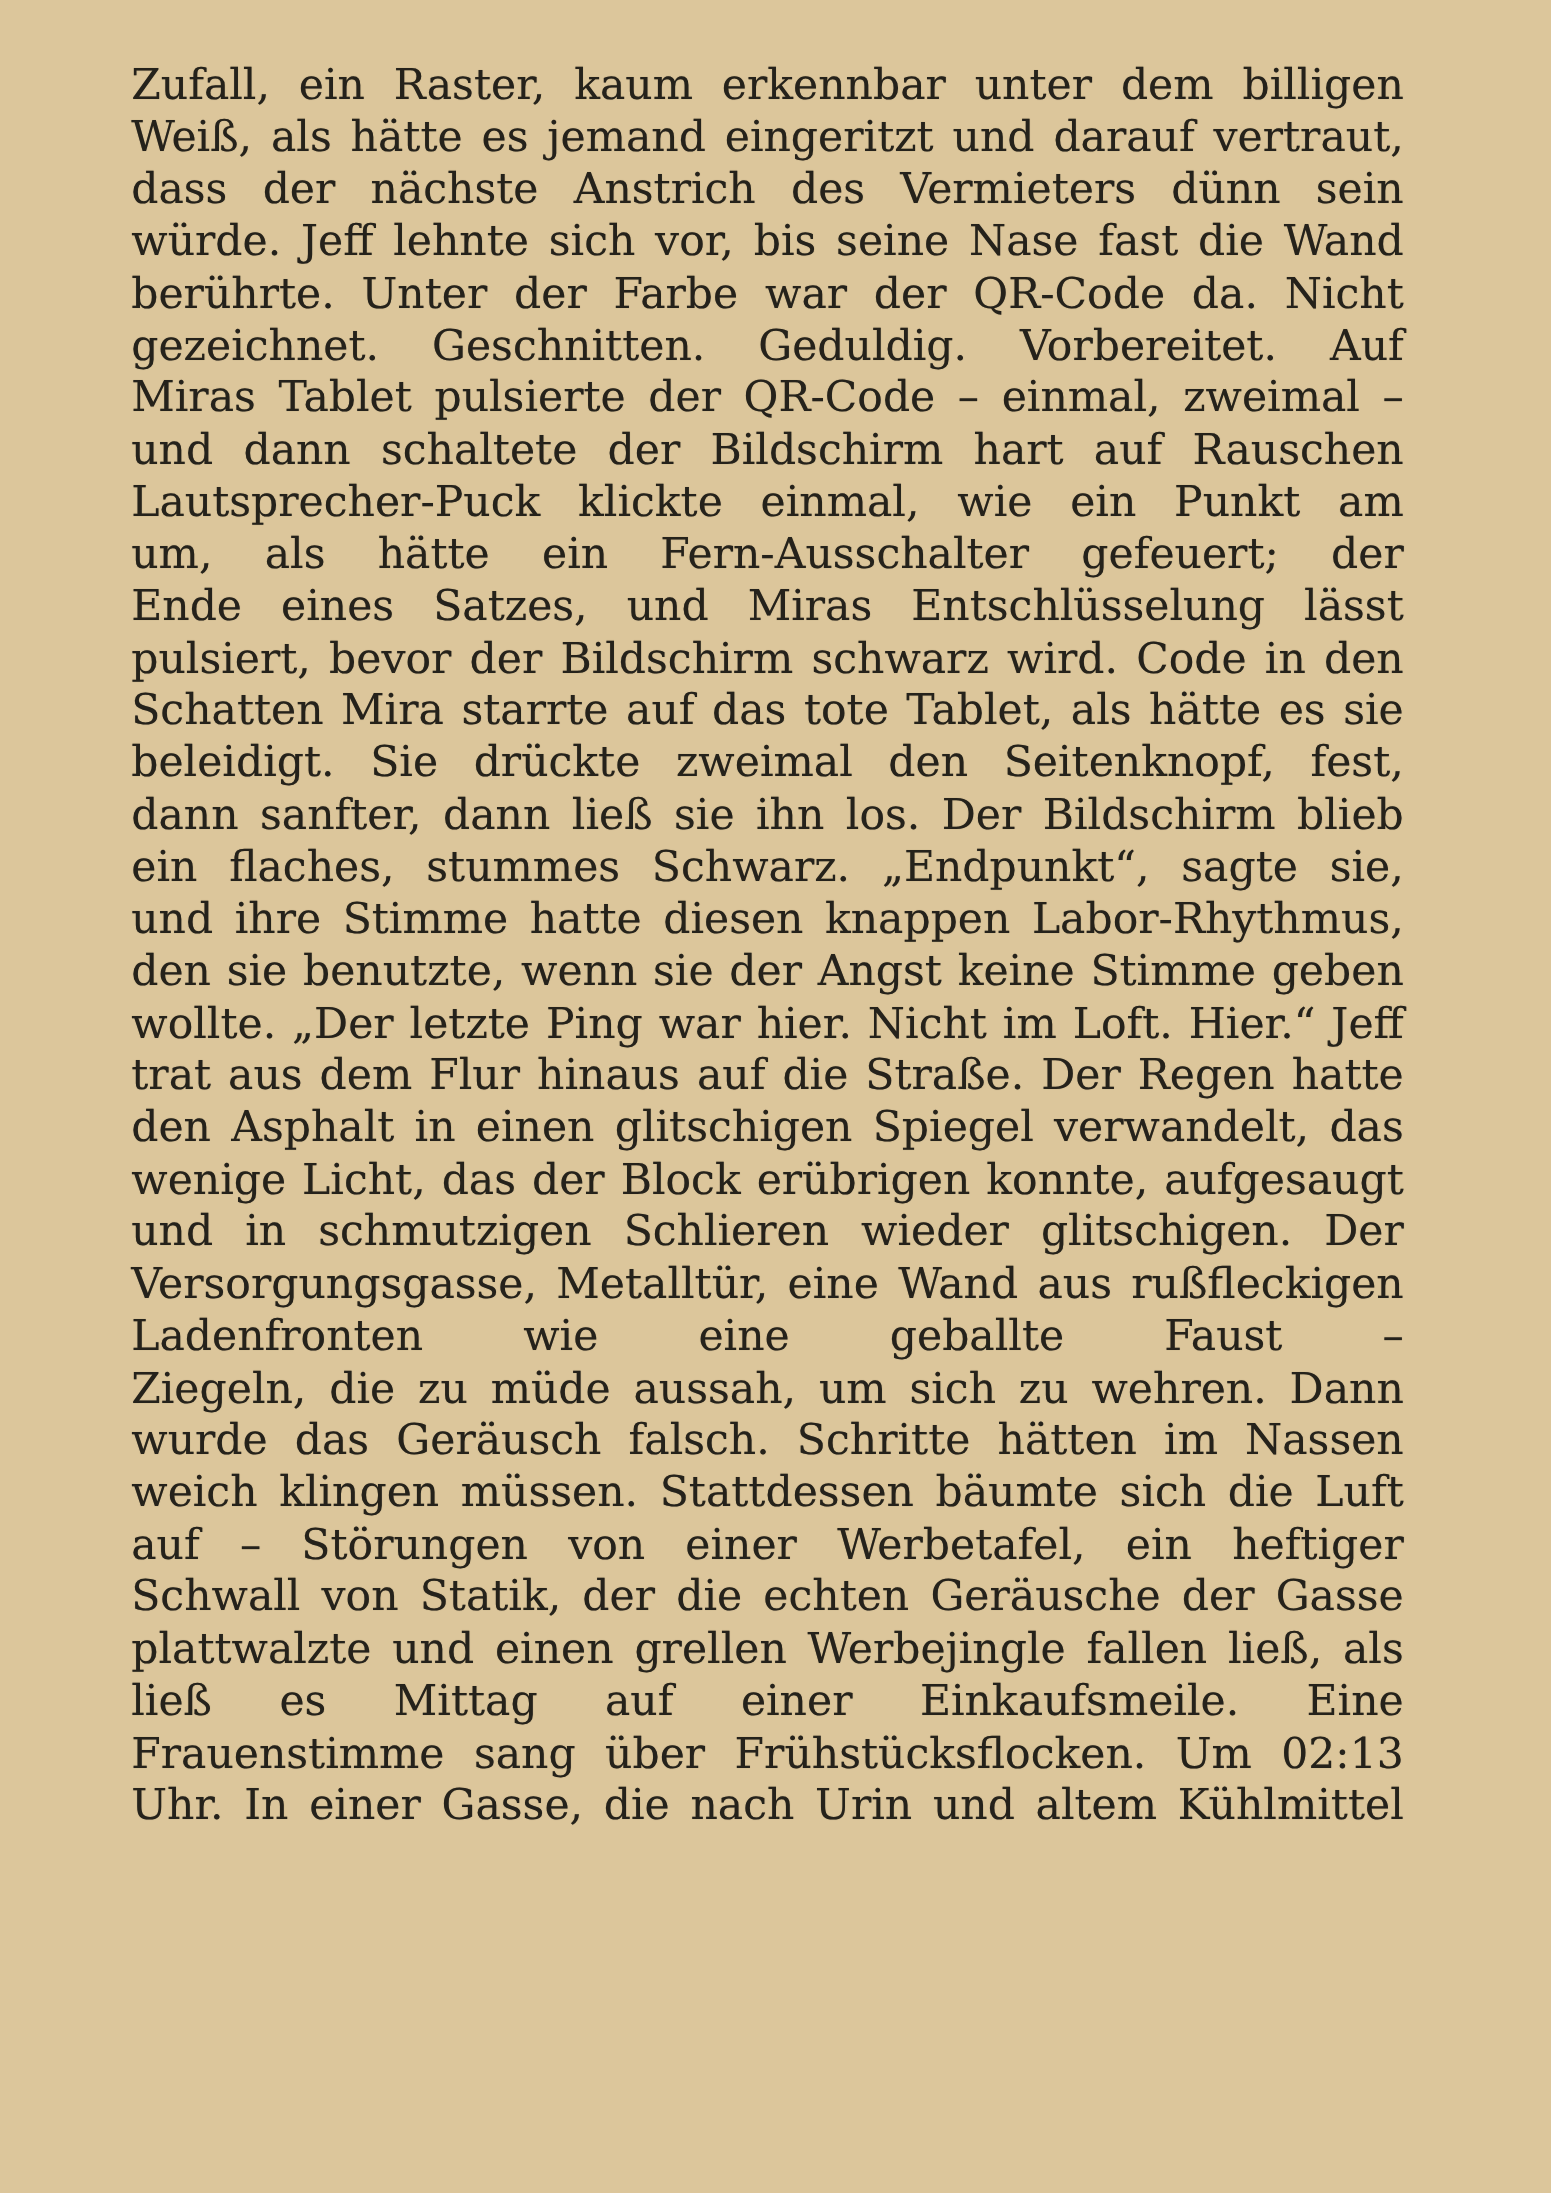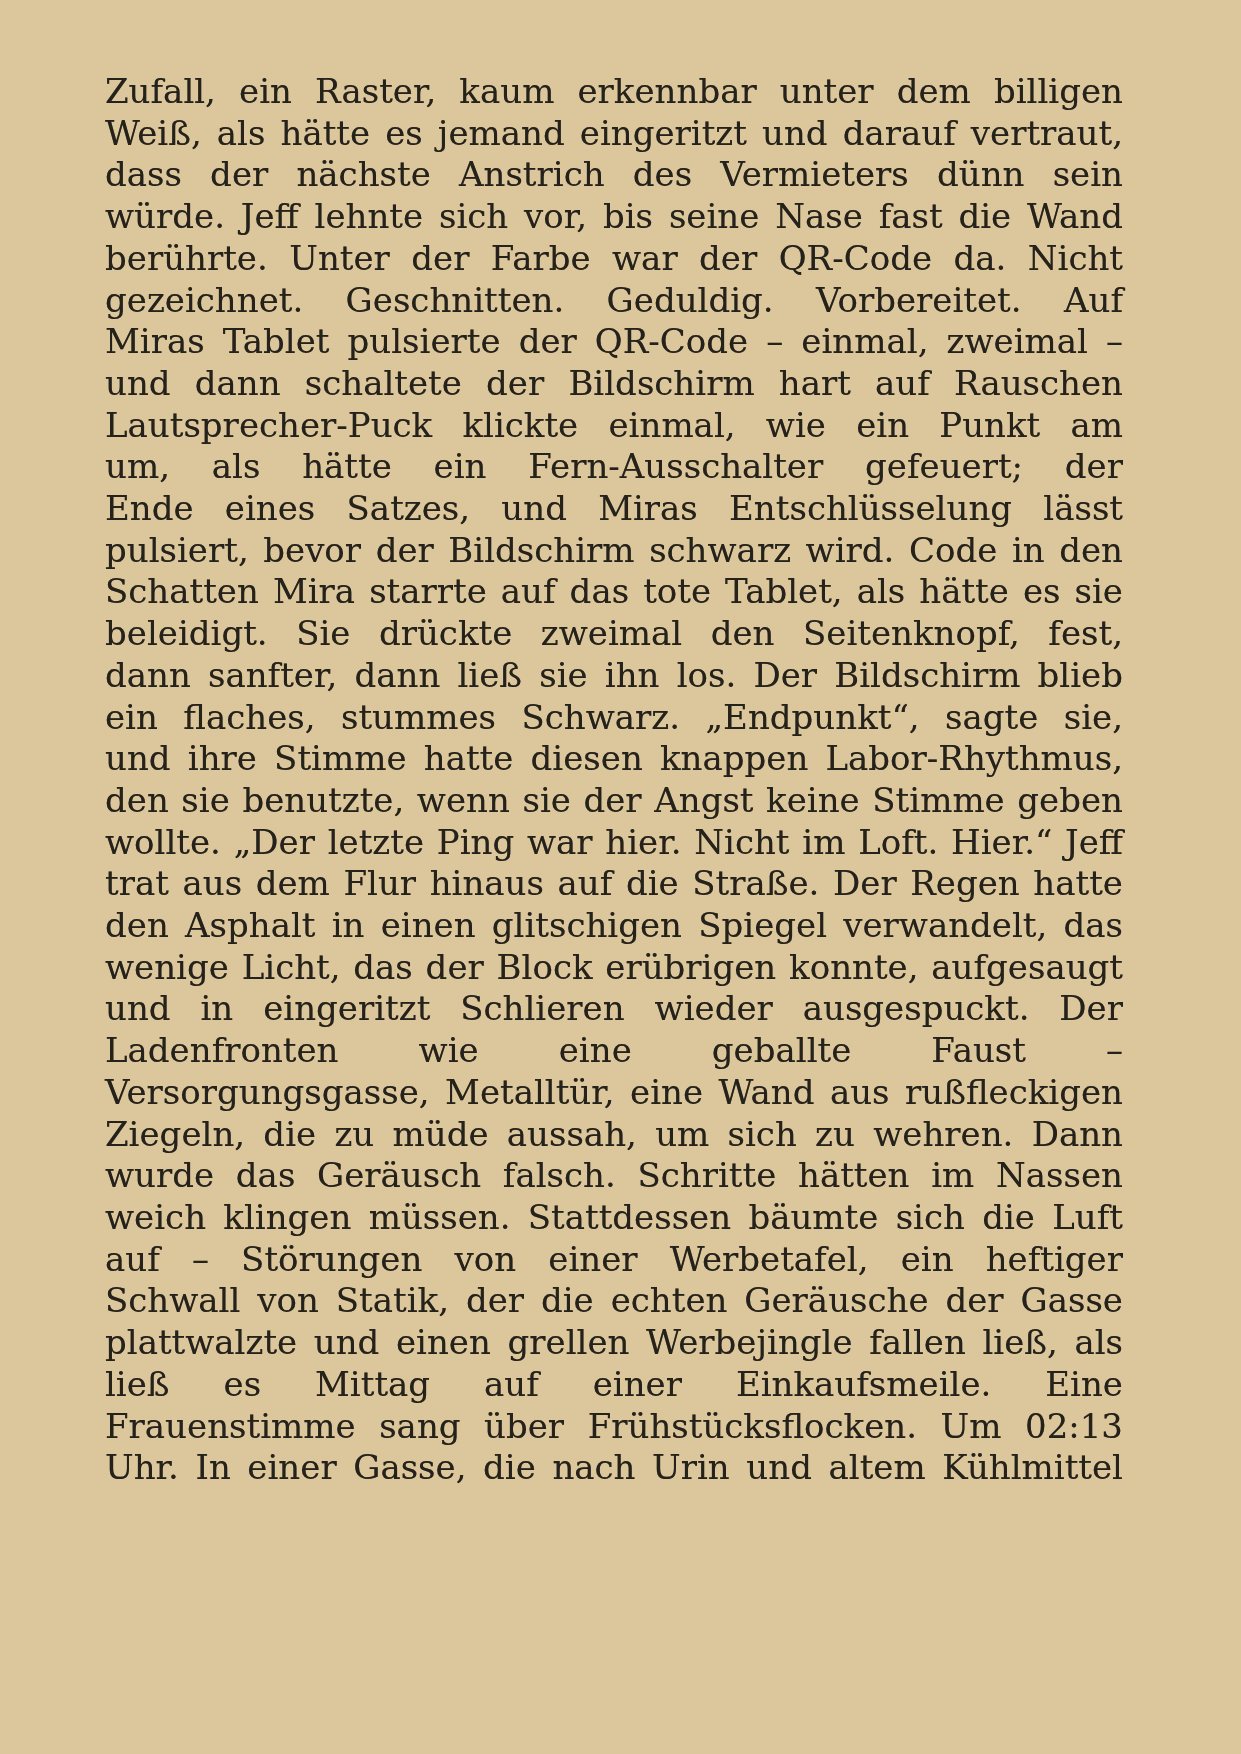--- a/index.html
+++ b/index.html
@@ -10,21 +10,21 @@
   html, body {
     width: 1241px;
     height: 1754px;
     background: var(--bg);
     overflow: hidden;
   }
   .page {
     width: 1241px;
     height: 1300px;
     background: var(--bg);
-    padding: 71px 118px 0 105px;
+    padding: 48px 118px 0 105px;
     font-family: "DejaVu Serif", "Liberation Serif", serif;
     color: var(--ink);
   }
   .text-block {
     width: 1018px;
   }
   .line {
     font-size: 34px;
     line-height: 41.7px;
     text-align: justify;
@@ -55,23 +55,23 @@
       <div class="line">Schatten Mira starrte auf das tote Tablet, als hätte es sie</div>
       <div class="line">beleidigt. Sie drückte zweimal den Seitenknopf, fest,</div>
       <div class="line">dann sanfter, dann ließ sie ihn los. Der Bildschirm blieb</div>
       <div class="line">ein flaches, stummes Schwarz. „Endpunkt“, sagte sie,</div>
       <div class="line">und ihre Stimme hatte diesen knappen Labor-Rhythmus,</div>
       <div class="line">den sie benutzte, wenn sie der Angst keine Stimme geben</div>
       <div class="line">wollte. „Der letzte Ping war hier. Nicht im Loft. Hier.“ Jeff</div>
       <div class="line">trat aus dem Flur hinaus auf die Straße. Der Regen hatte</div>
       <div class="line">den Asphalt in einen glitschigen Spiegel verwandelt, das</div>
       <div class="line">wenige Licht, das der Block erübrigen konnte, aufgesaugt</div>
-      <div class="line">und in eingeritzt Schlieren wieder ausgespuckt. Der</div>
+      <div class="line">und in schmutzigen Schlieren wieder glitschigen. Der</div>
+      <div class="line">Versorgungsgasse, Metalltür, eine Wand aus rußfleckigen</div>
       <div class="line">Ladenfronten wie eine geballte Faust –</div>
-      <div class="line">Versorgungsgasse, Metalltür, eine Wand aus rußfleckigen</div>
       <div class="line">Ziegeln, die zu müde aussah, um sich zu wehren. Dann</div>
       <div class="line">wurde das Geräusch falsch. Schritte hätten im Nassen</div>
       <div class="line">weich klingen müssen. Stattdessen bäumte sich die Luft</div>
       <div class="line">auf – Störungen von einer Werbetafel, ein heftiger</div>
       <div class="line">Schwall von Statik, der die echten Geräusche der Gasse</div>
       <div class="line">plattwalzte und einen grellen Werbejingle fallen ließ, als</div>
       <div class="line">ließ es Mittag auf einer Einkaufsmeile. Eine</div>
       <div class="line">Frauenstimme sang über Frühstücksflocken. Um 02:13</div>
       <div class="line">Uhr. In einer Gasse, die nach Urin und altem Kühlmittel</div>
     </div>

